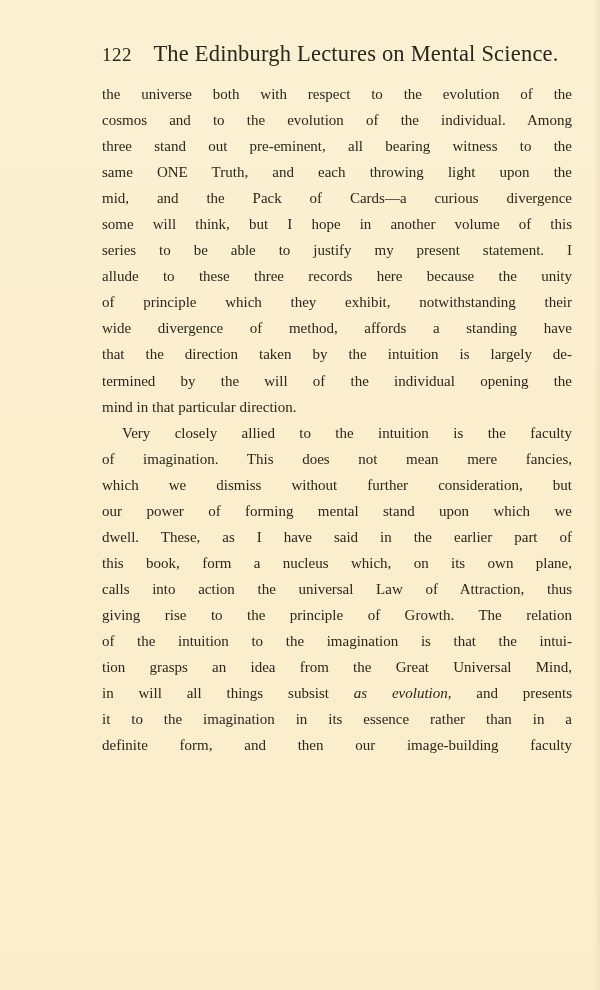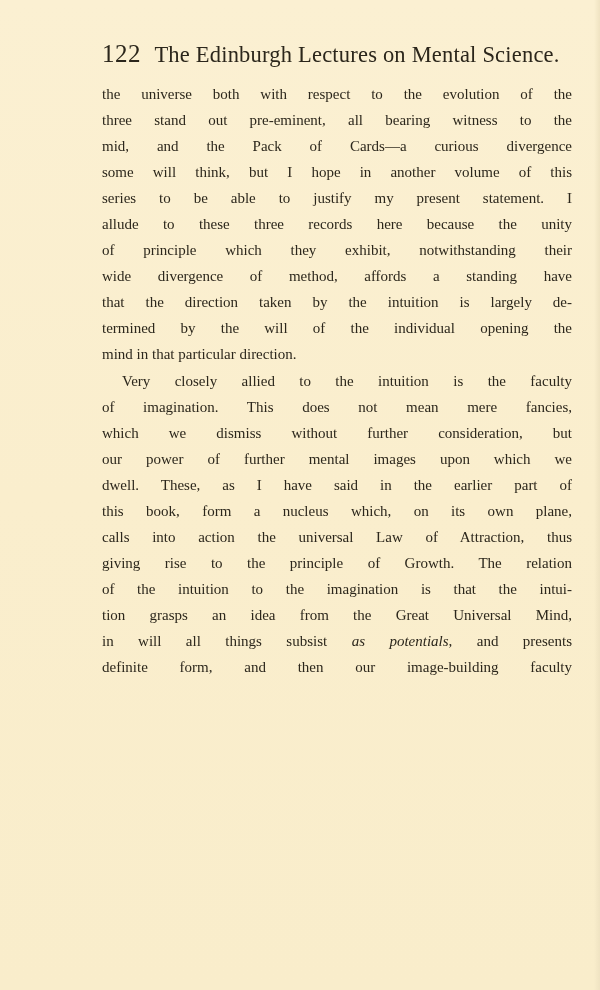--- a/index.html
+++ b/index.html
@@ -33,23 +33,23 @@
       top: 40px;
       width: 470px;
       font-size: 22.5px;
       line-height: 28px;
       white-space: nowrap;
       letter-spacing: 0.2px;
       color: #2b261b;
     }
     .running-head .folio {
       font-style: normal;
-      font-size: 25px;
+      font-size: 19px;
       letter-spacing: 0.5px;
-      margin-right: 8px;
+      margin-right: 16px;
     }
     .running-head .title {
     }
     .body-text {
       position: absolute;
       left: 102px;
       top: 81px;
       width: 470px;
     }
     .line {
@@ -78,36 +78,39 @@
 <div class="page">
   <div class="edge"></div>
 
   <div class="running-head">
     <span class="folio">122</span>
     <span class="title">The Edinburgh Lectures on Mental Science.</span>
   </div>
 
   <div class="body-text">
     <span class="line">the universe both with respect to the evolution of the</span>
+    <span class="line">cosmos and to the evolution of the individual.  Among</span>
     <span class="line">three stand out pre-eminent, all bearing witness to the</span>
+    <span class="line">same ONE Truth, and each throwing light upon the</span>
     <span class="line">mid, and the Pack of Cards—a curious divergence</span>
     <span class="line">some will think, but I hope in another volume of this</span>
     <span class="line">series to be able to justify my present statement.  I</span>
     <span class="line">allude to these three records here because the unity</span>
     <span class="line">of principle which they exhibit, notwithstanding their</span>
     <span class="line">wide divergence of method, affords a standing have</span>
     <span class="line">that the direction taken by the intuition is largely de-</span>
     <span class="line">termined by the will of the individual opening the</span>
     <span class="line last">mind in that particular direction.</span>
     <span class="line indent">Very closely allied to the intuition is the faculty</span>
     <span class="line">of imagination.  This does not mean mere fancies,</span>
     <span class="line">which we dismiss without further consideration, but</span>
-    <span class="line">our power of further mental images upon which we</span>
+    <span class="line">our power of forming mental stand upon which we</span>
     <span class="line">dwell.  These, as I have said in the earlier part of</span>
     <span class="line">this book, form a nucleus which, on its own plane,</span>
     <span class="line">calls into action the universal Law of Attraction, thus</span>
     <span class="line">giving rise to the principle of Growth.  The relation</span>
     <span class="line">of the intuition to the imagination is that the intui-</span>
     <span class="line">tion grasps an idea from the Great Universal Mind,</span>
-    <span class="line"><span>in will all things subsist </span><em>as potentials</em><span>, and presents</span></span>
+    <span class="line"><span>in will all things subsist </span><em>as evolution</em><span>, and presents</span></span>
+    <span class="line">it to the imagination in its essence rather than in a</span>
     <span class="line">definite form, and then our image-building faculty</span>
   </div>
 </div>
 
 </body></html>

